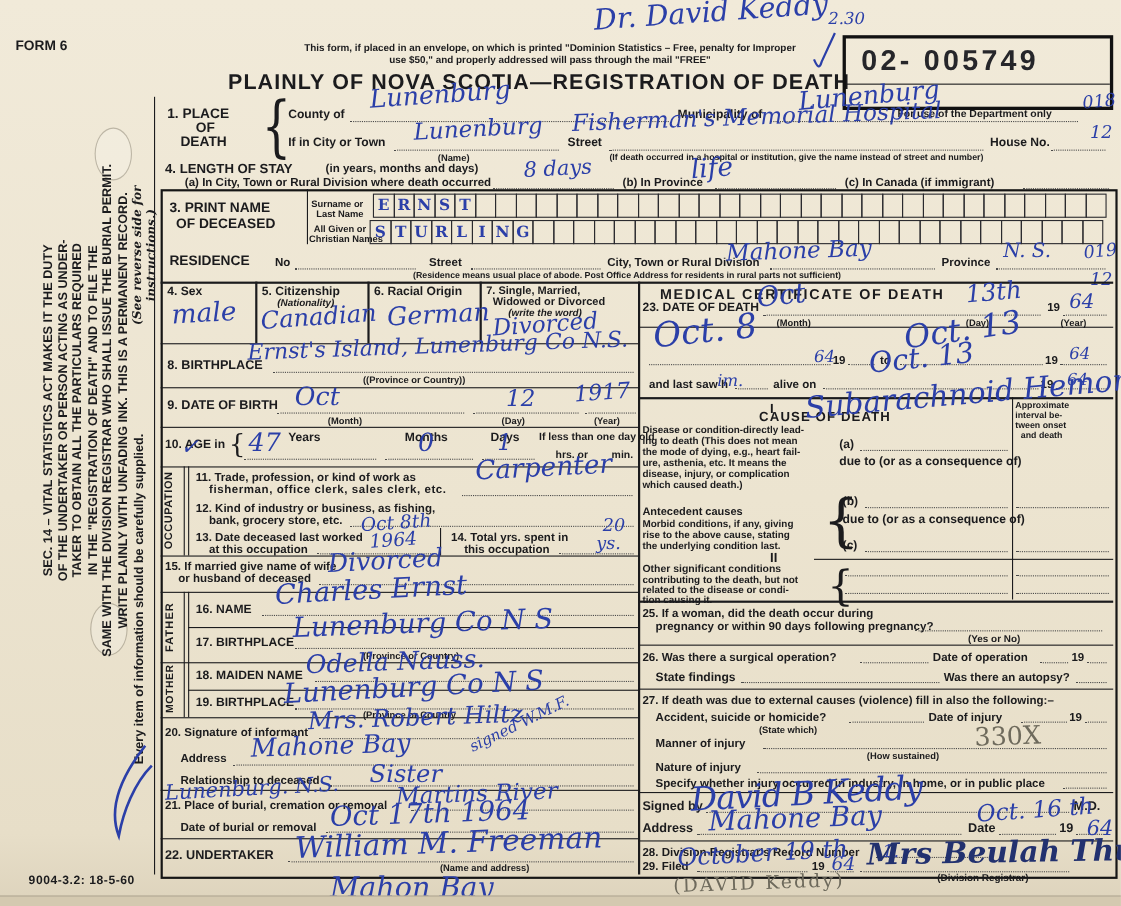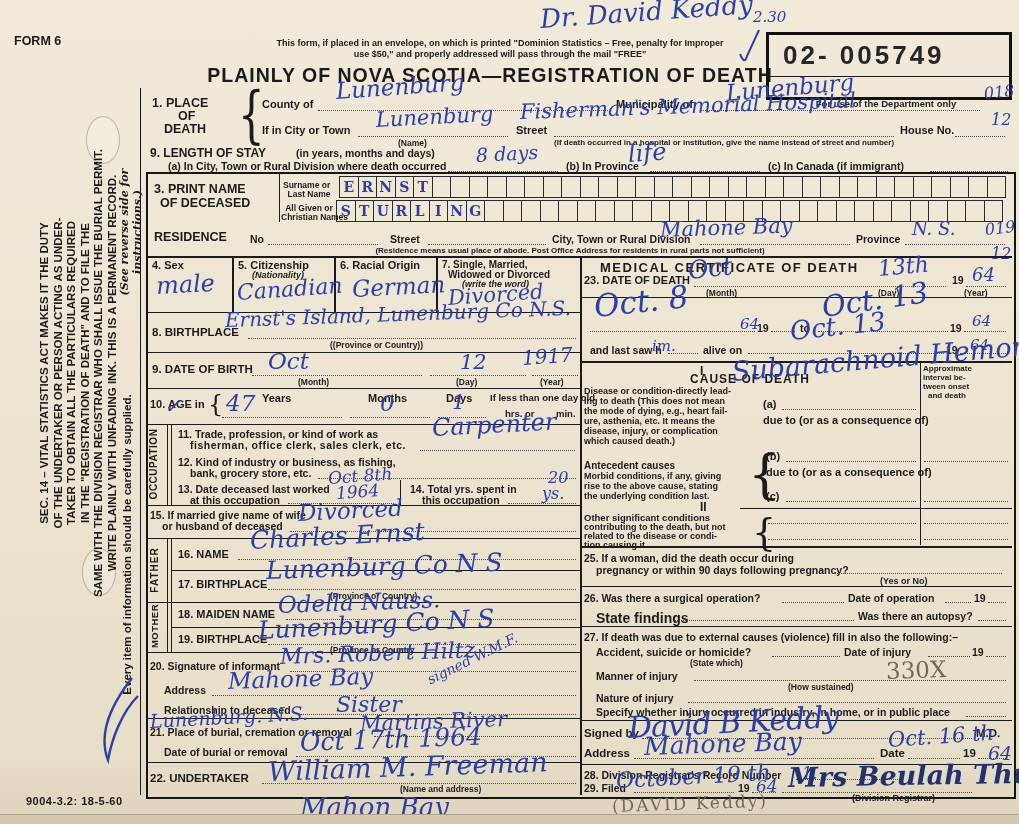--- a/index.html
+++ b/index.html
@@ -87,21 +87,21 @@
   <div class="ld" style="left:358px;top:135px;width:150px"></div>
   <div class="n" style="left:398px;top:138px">(Name)</div>
   <div class="hw" style="left:376px;top:108px;font-size:21px;transform:rotate(-3deg)">Lunenburg</div>
   <div class="p" style="left:516px;top:124px">Street</div>
   <div class="ld" style="left:554px;top:135px;width:340px"></div>
   <div class="n" style="left:554px;top:138px;font-size:8px">(If death occurred in a hospital or institution, give the name instead of street and number)</div>
   <div class="hw" style="left:520px;top:100px;font-size:21px;transform:rotate(-2deg)">Fisherman's Memorial Hospital</div>
   <div class="p" style="left:900px;top:124px">House No.</div>
   <div class="ld" style="left:955px;top:135px;width:50px"></div>
 
-  <div class="p" style="left:150px;top:146px;font-size:12px">9. LENGTH OF STAY</div>
+  <div class="p" style="left:150px;top:146px;font-size:12px">4. LENGTH OF STAY</div>
   <div class="p" style="left:296px;top:147px;font-size:10.5px;font-weight:600">(in years, months and days)</div>
   <div class="p" style="left:168px;top:160px;font-size:10.5px">(a) In City, Town or Rural Division where death occurred</div>
   <div class="ld" style="left:448px;top:170px;width:110px"></div>
   <div class="hw" style="left:476px;top:144px;font-size:19px;transform:rotate(-3deg)">8 days</div>
   <div class="p" style="left:566px;top:160px;font-size:10.5px">(b) In Province</div>
   <div class="ld" style="left:650px;top:170px;width:110px"></div>
   <div class="hw" style="left:628px;top:140px;font-size:24px;transform:rotate(-4deg)">life</div>
   <div class="p" style="left:768px;top:160px;font-size:10.5px">(c) In Canada (if immigrant)</div>
   <div class="ld" style="left:930px;top:170px;width:78px"></div>
 
@@ -440,21 +440,21 @@
   <div class="ld" style="left:832px;top:572px;width:170px"></div>
   <div class="n" style="left:880px;top:576px;font-size:9px">(Yes or No)</div>
   <div class="hl" style="left:580px;top:586px;width:432px;height:1.4px"></div>
 
   <div class="p" style="left:584px;top:592px;font-size:10.5px">26. Was there a surgical operation?</div>
   <div class="ld" style="left:782px;top:601px;width:62px"></div>
   <div class="p" style="left:848px;top:592px;font-size:10.5px">Date of operation</div>
   <div class="ld" style="left:945px;top:601px;width:26px"></div>
   <div class="p" style="left:974px;top:592px;font-size:10.5px">19</div>
   <div class="ld" style="left:988px;top:601px;width:18px"></div>
-  <div class="p" style="left:596px;top:610px;font-size:14px">State findings</div>
+  <div class="p" style="left:596px;top:610px;font-size:11px">State findings</div>
   <div class="ld" style="left:674px;top:619px;width:180px"></div>
   <div class="p" style="left:858px;top:610px;font-size:10.5px">Was there an autopsy?</div>
   <div class="ld" style="left:978px;top:619px;width:28px"></div>
   <div class="hl" style="left:580px;top:626px;width:432px;height:1.4px"></div>
 
   <div class="p" style="left:584px;top:631px;font-size:10.5px">27. If death was due to external causes (violence) fill in also the following:–</div>
   <div class="p" style="left:596px;top:646px;font-size:10.5px">Accident, suicide or homicide?</div>
   <div class="ld" style="left:772px;top:655px;width:68px"></div>
   <div class="n" style="left:690px;top:658px">(State which)</div>
   <div class="p" style="left:844px;top:646px;font-size:10.5px">Date of injury</div>

